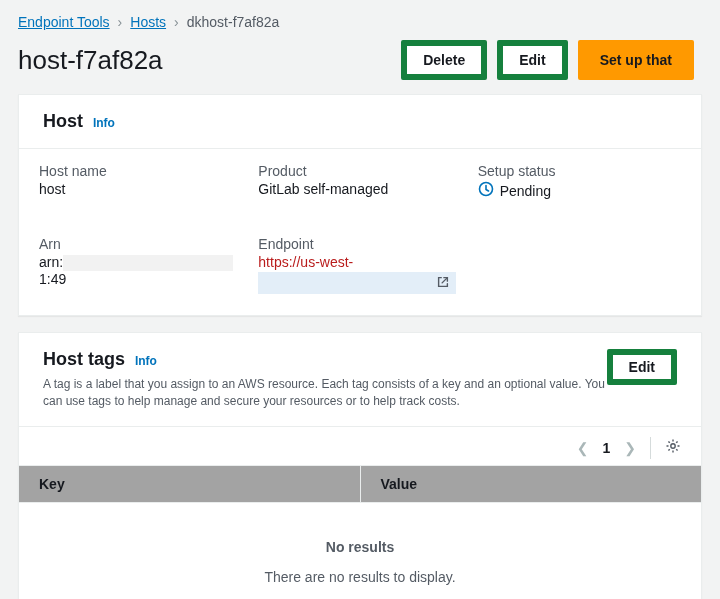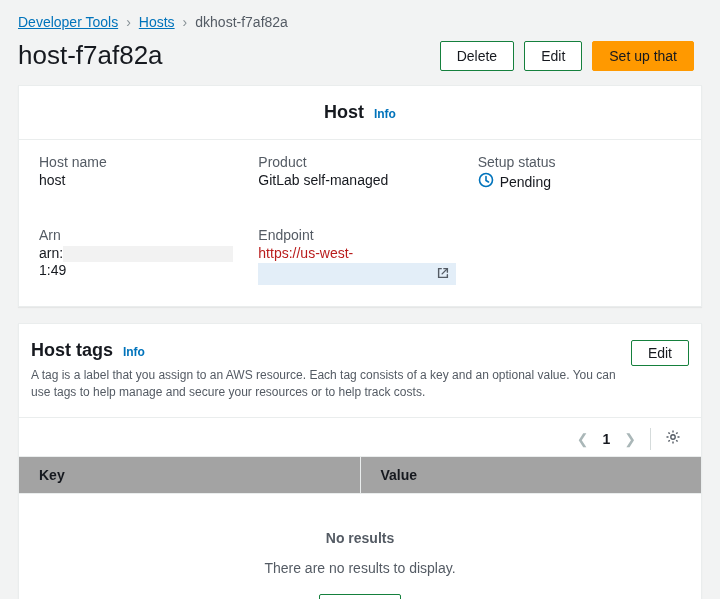--- a/index.html
+++ b/index.html
@@ -28,45 +28,45 @@
     display: flex;
     align-items: center;
     justify-content: space-between;
     padding: 6px 26px 14px 18px;
   }
   .page-title { font-size: 26px; font-weight: 400; }
   .actions { display: flex; gap: 10px; }
   .btn {
     padding: 6px 16px;
     font-size: 14px;
-    border: 1px solid #15803d;
+    border: 6px solid #15803d;
     background: #fff;
     color: #16191f;
     border-radius: 2px;
     cursor: pointer;
-    font-weight: 400;
+    font-weight: 700;
   }
   .btn.primary {
     background: #ff9900;
     border-color: #ff9900;
     color: #16191f;
   }
   .btn.small { padding: 4px 16px; }
 
   .panel {
     background: #fff;
     border: 1px solid #eaeded;
     margin: 0 18px 16px 18px;
     box-shadow: 0 1px 1px rgba(0,0,0,0.05);
   }
   .panel .panel-header {
-    padding: 16px 12px;
+    padding: 16px 24px;
     border-bottom: 1px solid #eaeded;
     display: flex;
-    justify-content: center;
+    justify-content: flex-start;
     align-items: flex-start;
   }
   .panel-header h2 { font-size: 18px; font-weight: 700; display: inline; }
   .panel-header .info-link { font-size: 12px; font-weight: 700; color: #0073bb; margin-left: 6px; }
   .panel-subtext { color: #545b64; font-size: 12px; margin-top: 6px; line-height: 1.4; }
   .panel-body { padding: 14px 20px 20px 20px; }
 
   .kv-grid {
     display: grid;
     grid-template-columns: 1fr 1fr 1fr;
@@ -108,21 +108,21 @@
   }
   .empty .title { font-weight: 700; color:#545b64; margin-bottom: 14px; }
   .empty .sub { color: #545b64; margin-bottom: 18px; }
 
   .ext-icon { width:14px; height:14px; color:#545b64; }
 </style>
 </head>
 <body>
 
 <nav class="breadcrumb">
-  <a href="#">Developer Tools</a>
+  <a href="#">Endpoint Tools</a>
   <span class="chev">›</span>
   <a href="#">Hosts</a>
   <span class="chev">›</span>
   <span class="crumb-current">dkhost-f7af82a</span>
 </nav>
 
 <div class="page-header">
   <h1 class="page-title">host-f7af82a</h1>
   <div class="actions">
     <button class="btn">Delete</button>

